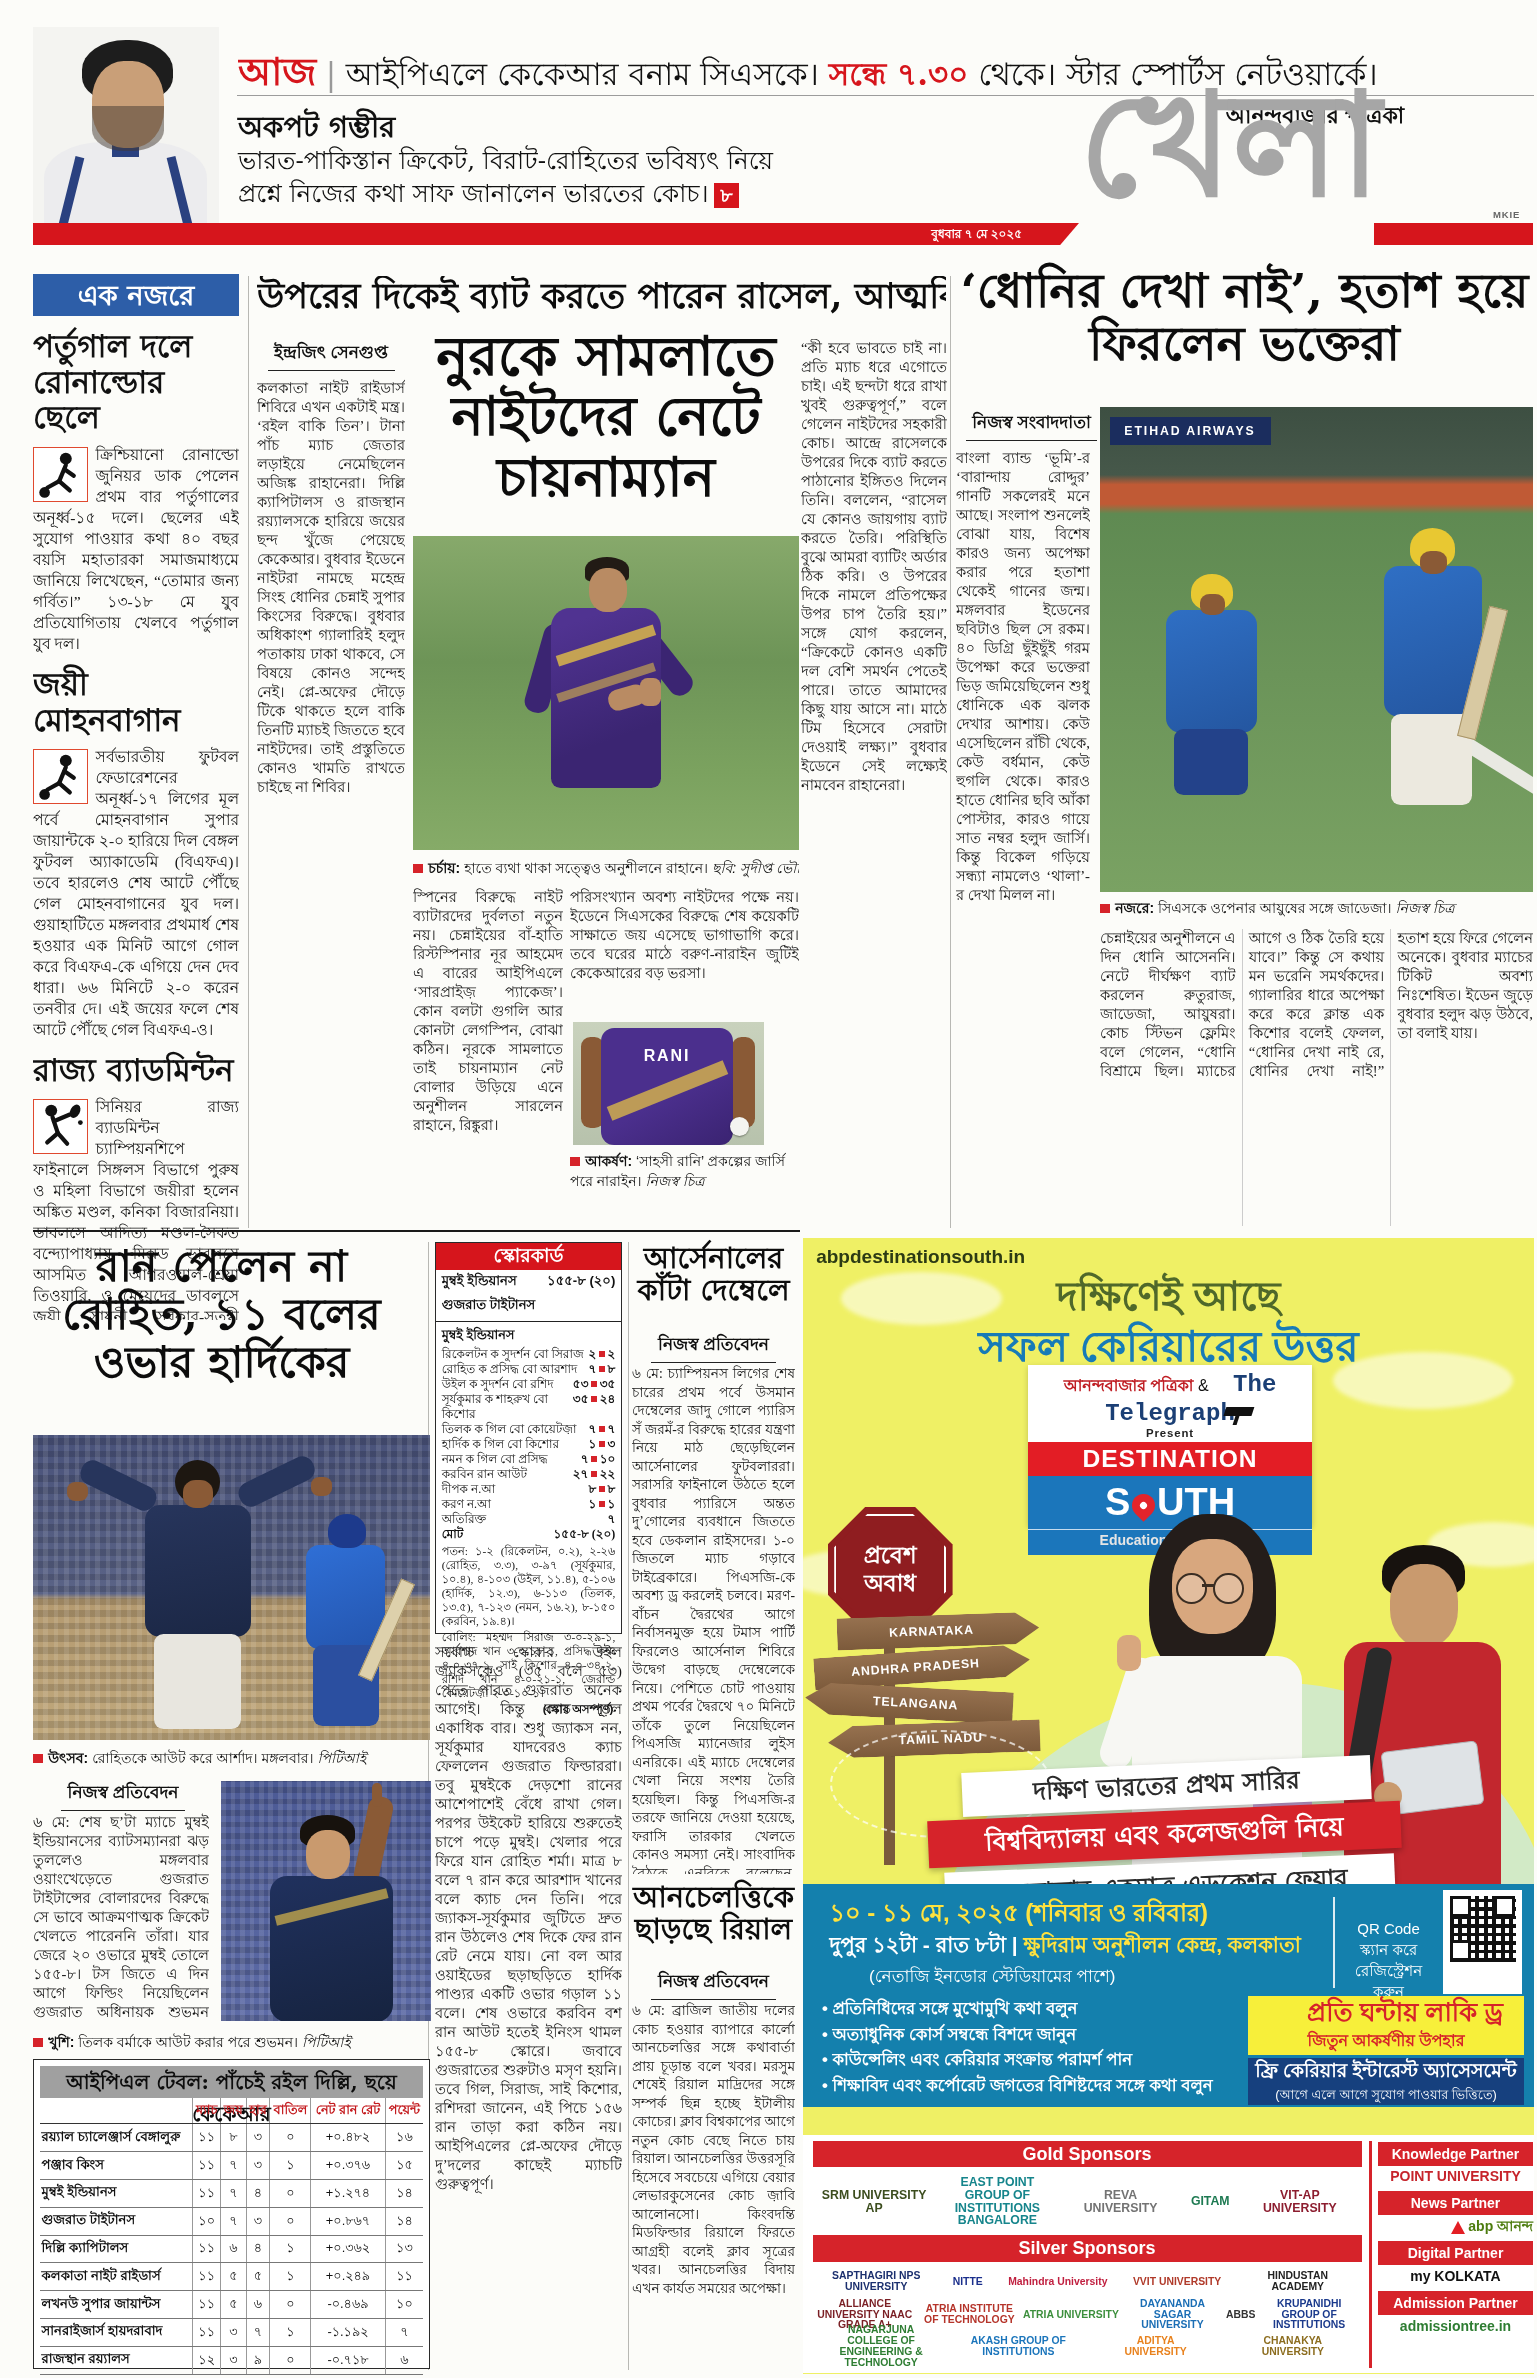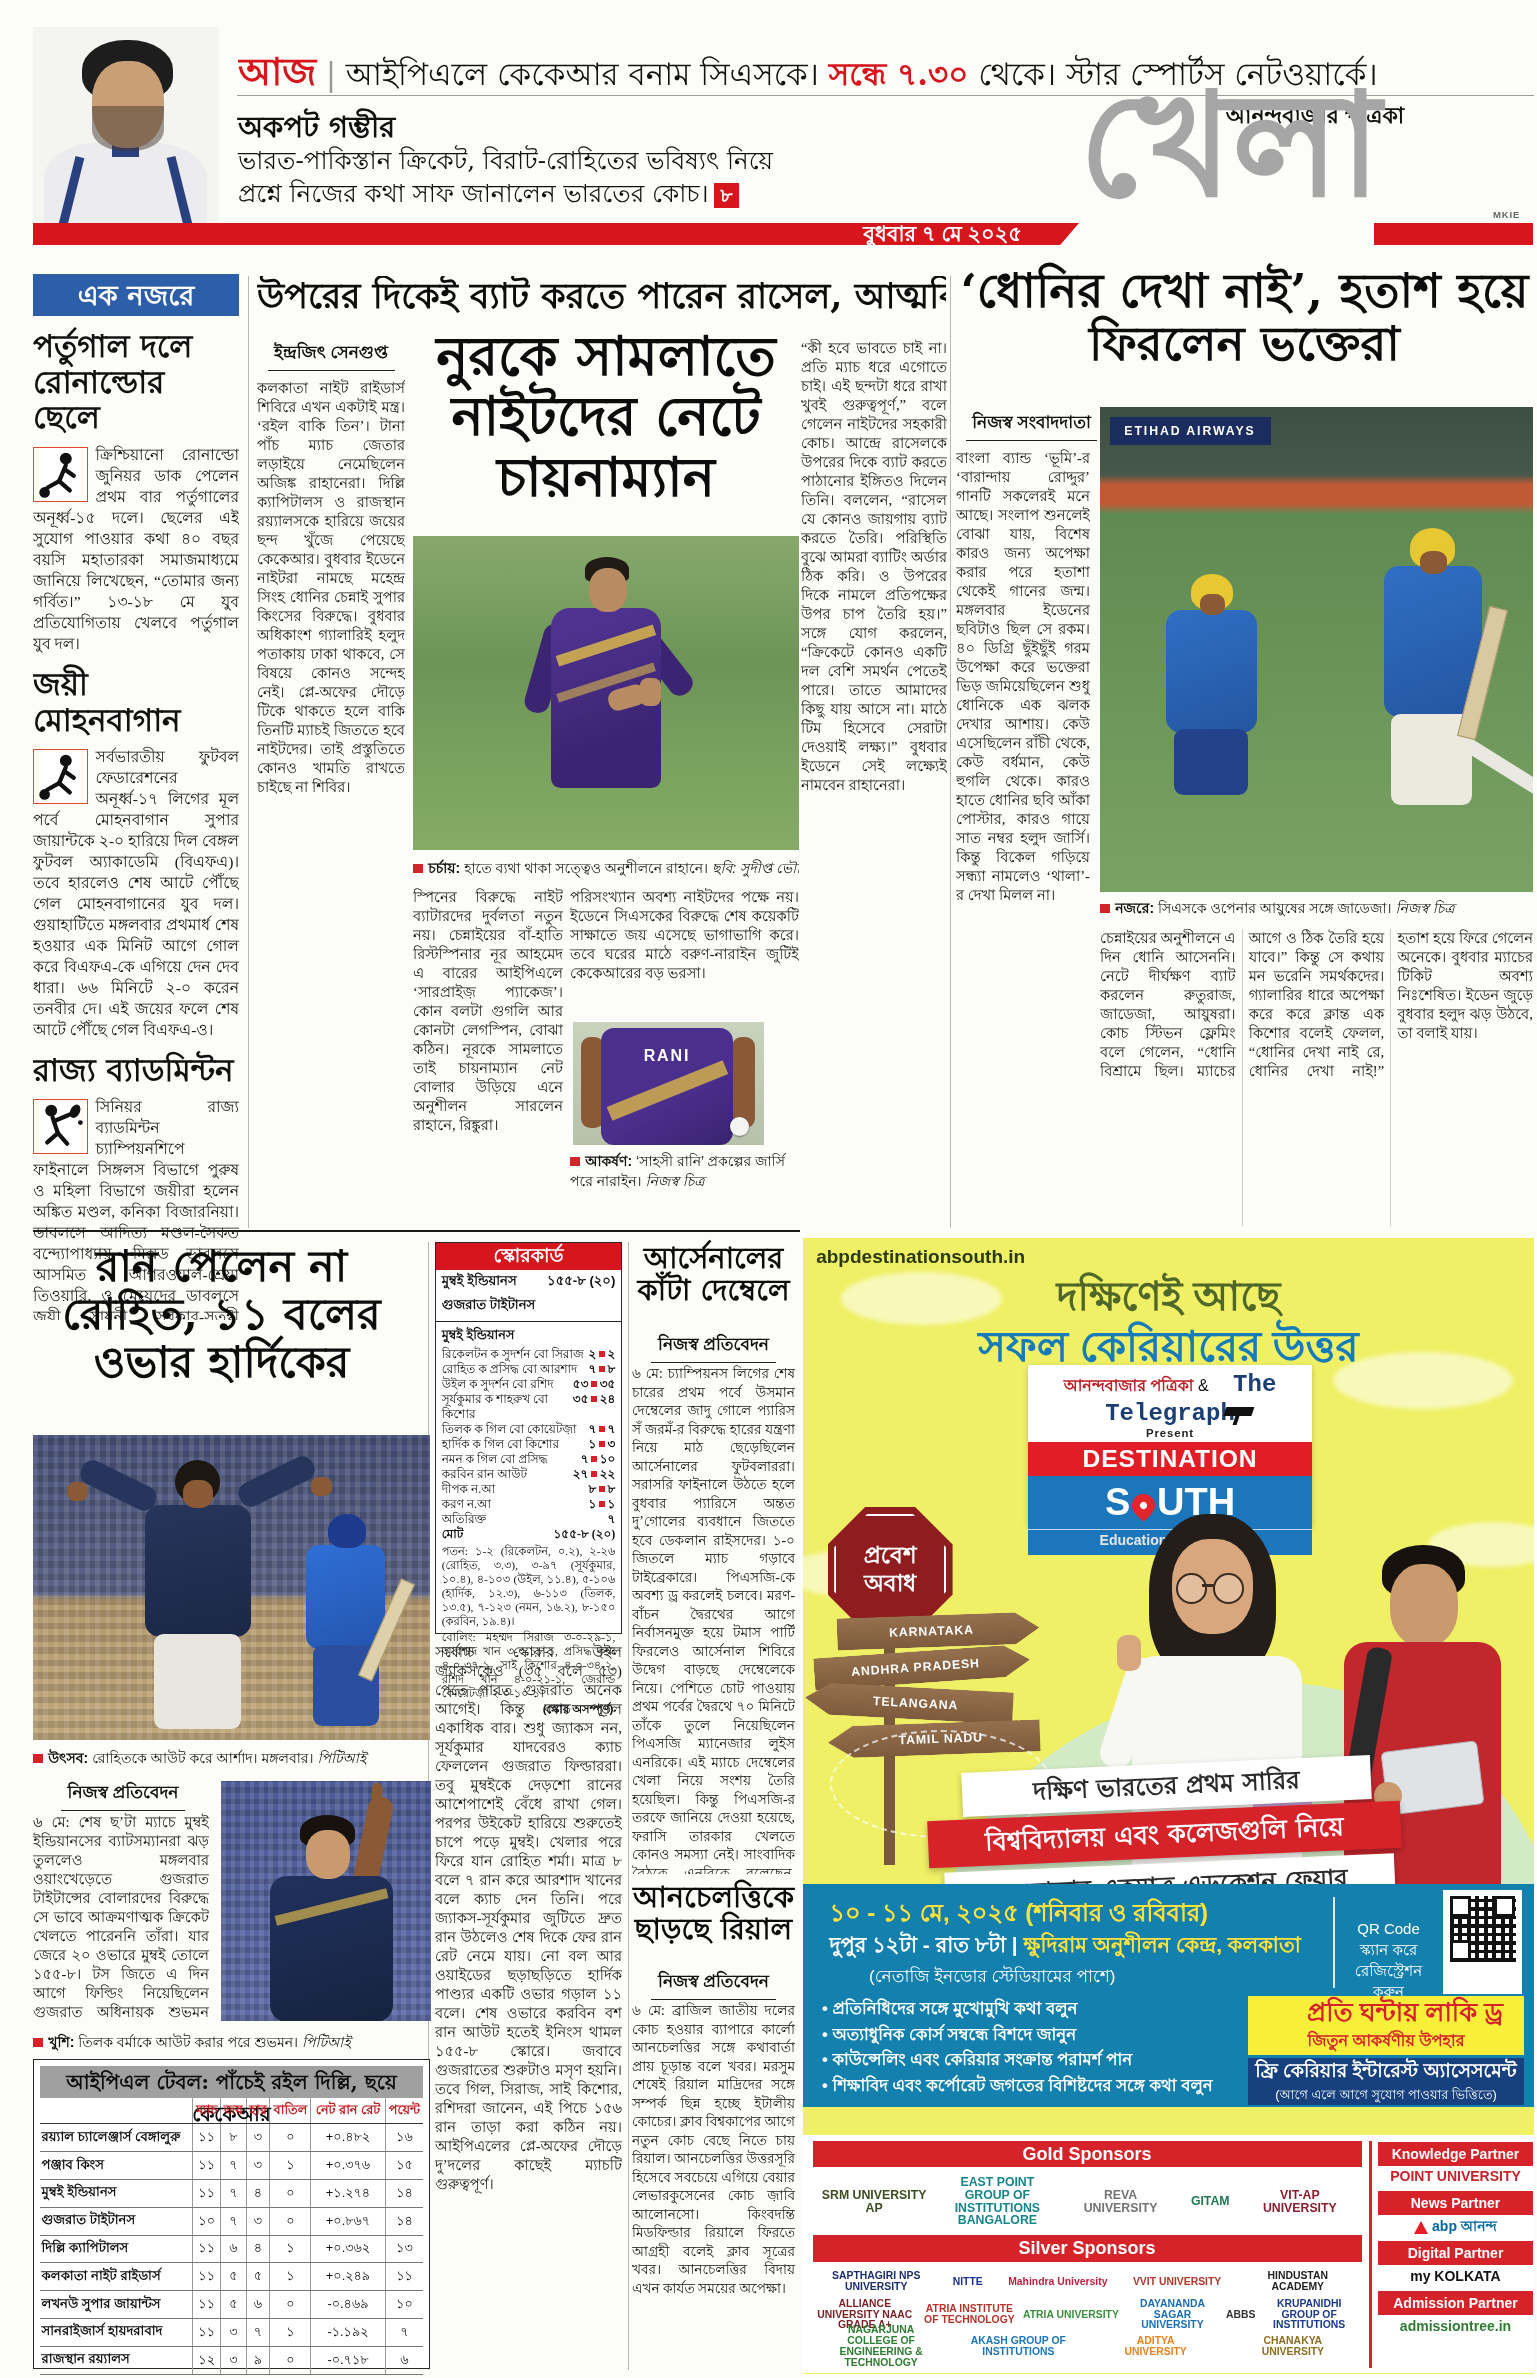--- a/index.html
+++ b/index.html
@@ -30,21 +30,21 @@
   #top-rule{left:237px;top:95px;width:1297px;height:0.9px;background:#9c9c9c;}
   #promo-title{left:238px;top:104px;font-size:29px;font-weight:bold;font-family:"DejaVu Serif",serif;}
   #promo-lines{left:238px;top:144px;font-size:24.6px;line-height:33px;font-family:"DejaVu Serif",serif;}
   .pagebox{display:inline-block;background:#d6151c;color:#fff;font-weight:bold;font-size:19px;
            width:24.6px;height:25.6px;line-height:25.6px;text-align:center;vertical-align:middle;margin-left:5.7px;}
   #paper-name{left:1178px;top:98px;width:274px;text-align:center;font-size:22px;font-weight:bold;}
   #logo-khela{left:1069px;top:55px;width:322px;text-align:center;font-size:144px;font-weight:bold;
               color:#a6a6a6;line-height:1.25;font-family:"DejaVu Serif",serif;}
   #date-band{left:33px;top:223px;width:1046px;height:22px;background:#d6151c;
              clip-path:polygon(0 0,100% 0,98.2% 100%,0 100%);}
-  #date-band div{position:absolute;right:57px;top:0;color:#fff;font-weight:bold;font-size:21px;line-height:22px;}
+  #date-band div{position:absolute;right:57px;top:0;color:#fff;font-weight:bold;font-size:12px;line-height:22px;}
   #right-band{left:1374px;top:223px;width:159px;height:22px;background:#d6151c;}
   #edition{left:1493px;top:209px;font-size:9.5px;color:#666;font-weight:bold;letter-spacing:0.9px;}
 
   
   #gambhir-photo{left:33px;top:26.5px;width:186px;height:216px;background:#f4f4f1;}
   .g-hair{left:49px;top:13.2px;width:91px;height:62px;background:#1d1d1d;border-radius:48% 48% 40% 40%;}
   .g-face{left:59px;top:34px;width:72px;height:87px;background:#c99f78;border-radius:44%;}
   .g-beard{left:59px;top:79px;width:72px;height:45px;background:rgba(66,55,47,.5);border-radius:0 0 46% 46%;}
   .g-body{left:11.4px;top:115px;width:163px;height:100px;background:#ececee;border-radius:36% 36% 0 0;}
   .g-col{left:79px;top:115px;width:26.5px;height:15px;background:#2a4180;}
@@ -748,21 +748,21 @@
           <span class="chip" style="color: rgb(46, 125, 50);">NAGARJUNA COLLEGE OF ENGINEERING &amp; TECHNOLOGY</span>
           <span class="chip" style="color: rgb(27, 117, 187);">AKASH GROUP OF INSTITUTIONS</span>
           <span class="chip" style="color: rgb(232, 130, 30);">ADITYA UNIVERSITY</span>
           <span class="chip" style="color: rgb(140, 109, 31);">CHANAKYA UNIVERSITY</span>
         </div>
       <div id="pdiv"></div>
       <div id="partners">
           <div class="pbar">Knowledge Partner</div>
           <div class="pname" style="color: rgb(198, 36, 43);">POINT UNIVERSITY</div>
           <div class="pbar">News Partner</div>
-          <div class="pname" style="color: #0369a1;"><span class="tri"></span>abp আনন্দ</div>
+          <div class="pname" style="color: #4d7c0f; text-align: right;"><span class="tri"></span>abp আনন্দ</div>
           <div class="pbar">Digital Partner</div>
           <div class="pname" style="color: rgb(17, 17, 17);">my KOLKATA</div>
           <div class="pbar">Admission Partner</div>
           <div class="pname" style="color: rgb(46, 125, 50);">admissiontree.in</div>
         </div>
     </div>
   </div>
 
 </div>
 

